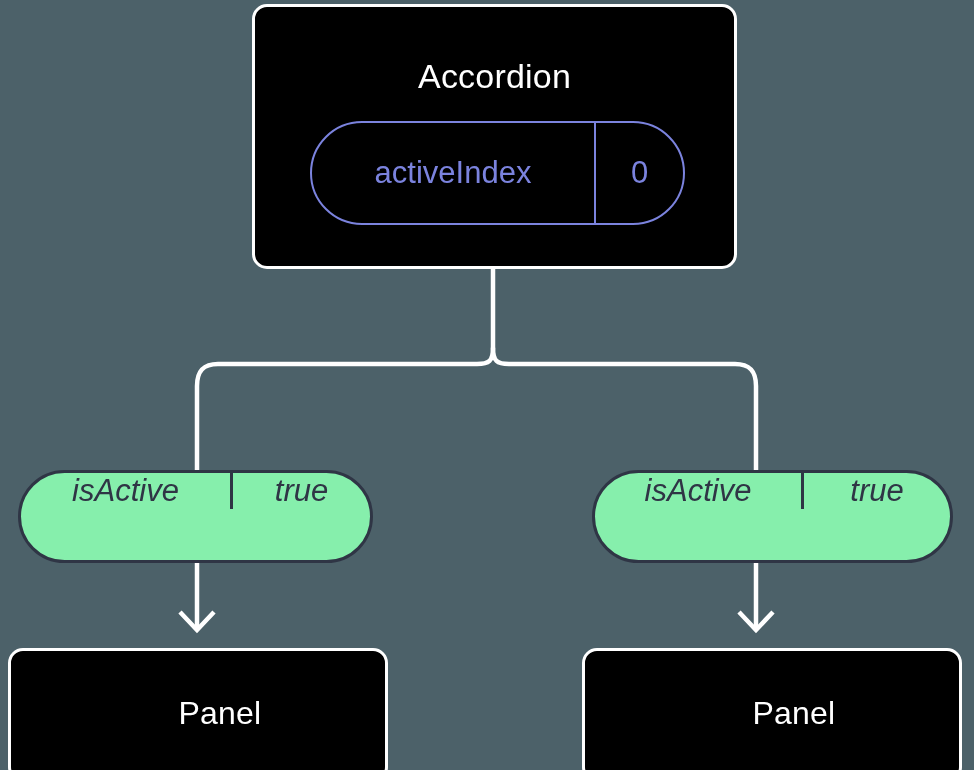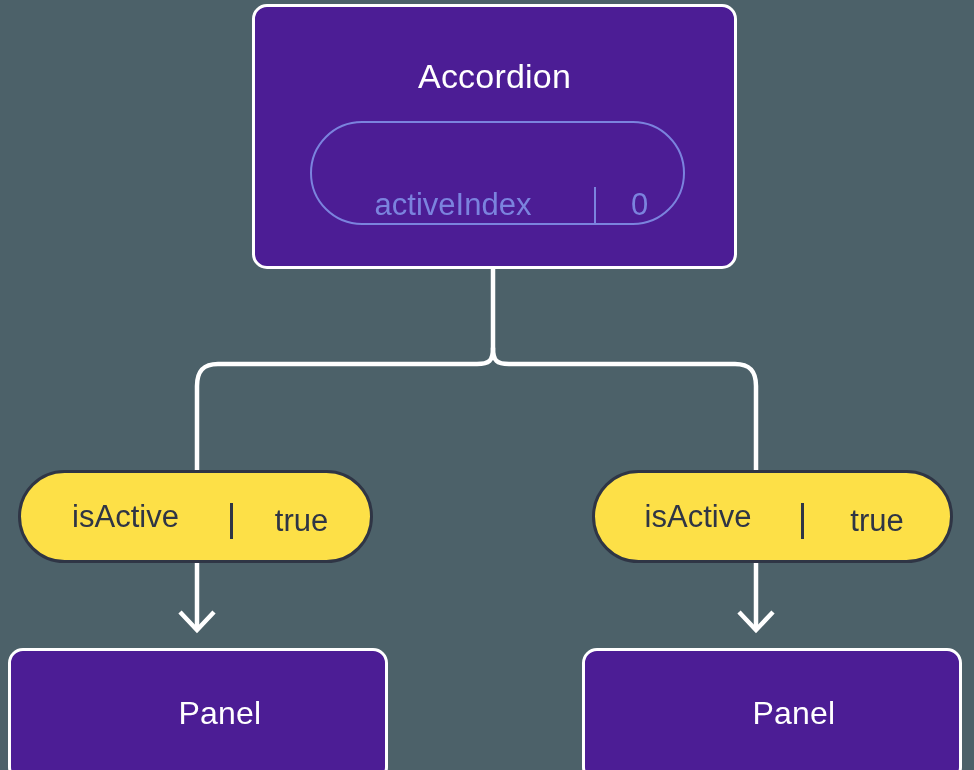--- a/index.html
+++ b/index.html
@@ -23,21 +23,21 @@
     position: absolute;
     left: 0; top: 0;
     width: 974px; height: 770px;
     pointer-events: none;
   }
 
   
   .node-box {
     position: absolute;
     box-sizing: border-box;
-    background: #4c1d95;
+    background: #000000;
     border: 3px solid #ffffff;
     border-radius: 15px;
   }
 
   #accordion-box {
     left: 252px;
     top: 4px;
     width: 485px;
     height: 265px;
   }
@@ -65,21 +65,20 @@
     align-items: stretch;
     border: 2px solid #7b83de;
     border-radius: 999px;
     background: transparent;
   }
   #accordion-state-pill {
     left: 55px;
     top: 114px;
     width: 375px;
     height: 104px;
-    align-items: flex-end;
   }
   .pill-outline .pill-key,
   .pill-outline .pill-val {
     display: flex;
     align-items: center;
     justify-content: center;
     color: #7b83de;
     font-size: 31px;
     font-weight: 400;
     white-space: nowrap;
@@ -90,39 +89,39 @@
   .pill-outline .pill-val {
     flex: 1 1 auto;
     border-left: 2px solid #7b83de;
   }
 
   
   .pill-solid {
     position: absolute;
     box-sizing: border-box;
     display: flex;
-    align-items: center;
-    background: #fde047;
+    align-items: flex-start;
+    background: #86efac;
     border: 3px solid #2f3545;
     border-radius: 999px;
     z-index: 3;
+    font-style: italic;
   }
   .pill-solid .pill-key,
   .pill-solid .pill-val {
     display: flex;
     align-items: center;
     justify-content: center;
     color: #2f3545;
     font-size: 31px;
     font-weight: 400;
     white-space: nowrap;
   }
   .pill-solid .pill-val {
     border-left: 3px solid #2f3545;
-    margin-top: 8px;
   }
 
   #pill-active-true {
     left: 18px;
     top: 470px;
     width: 355px;
     height: 93px;
   }
   #pill-active-true .pill-key { flex: 0 0 209px; }
   #pill-active-true .pill-val { flex: 1 1 auto; }

